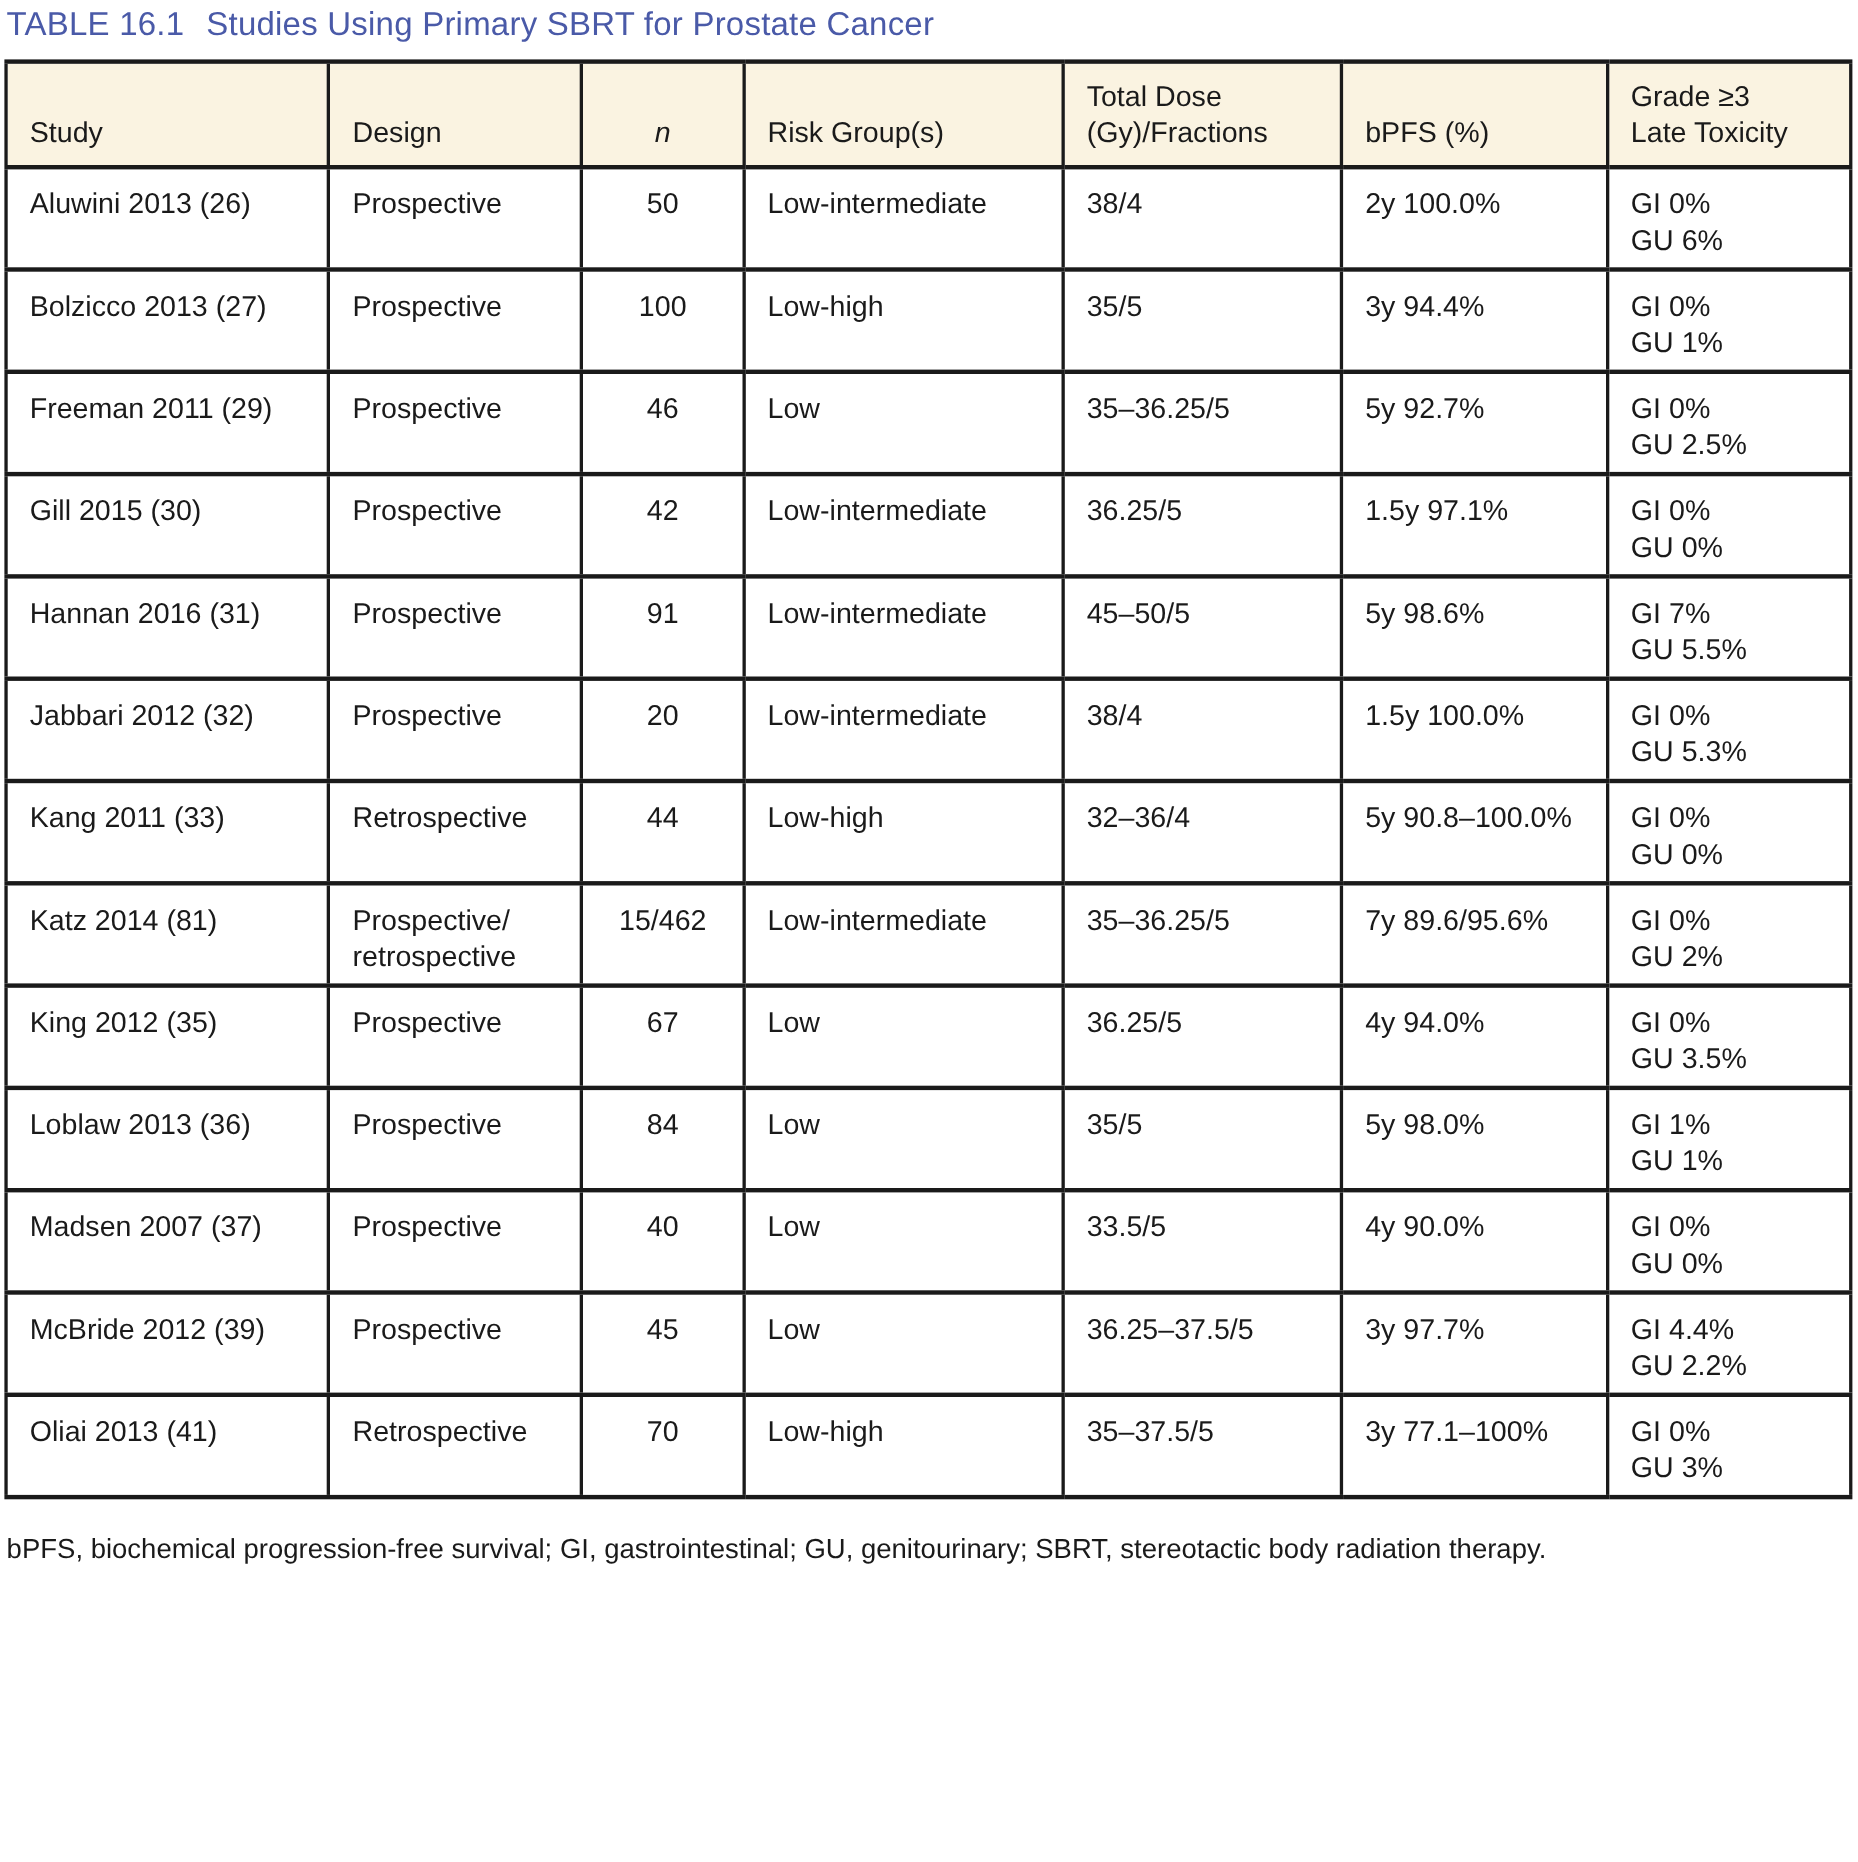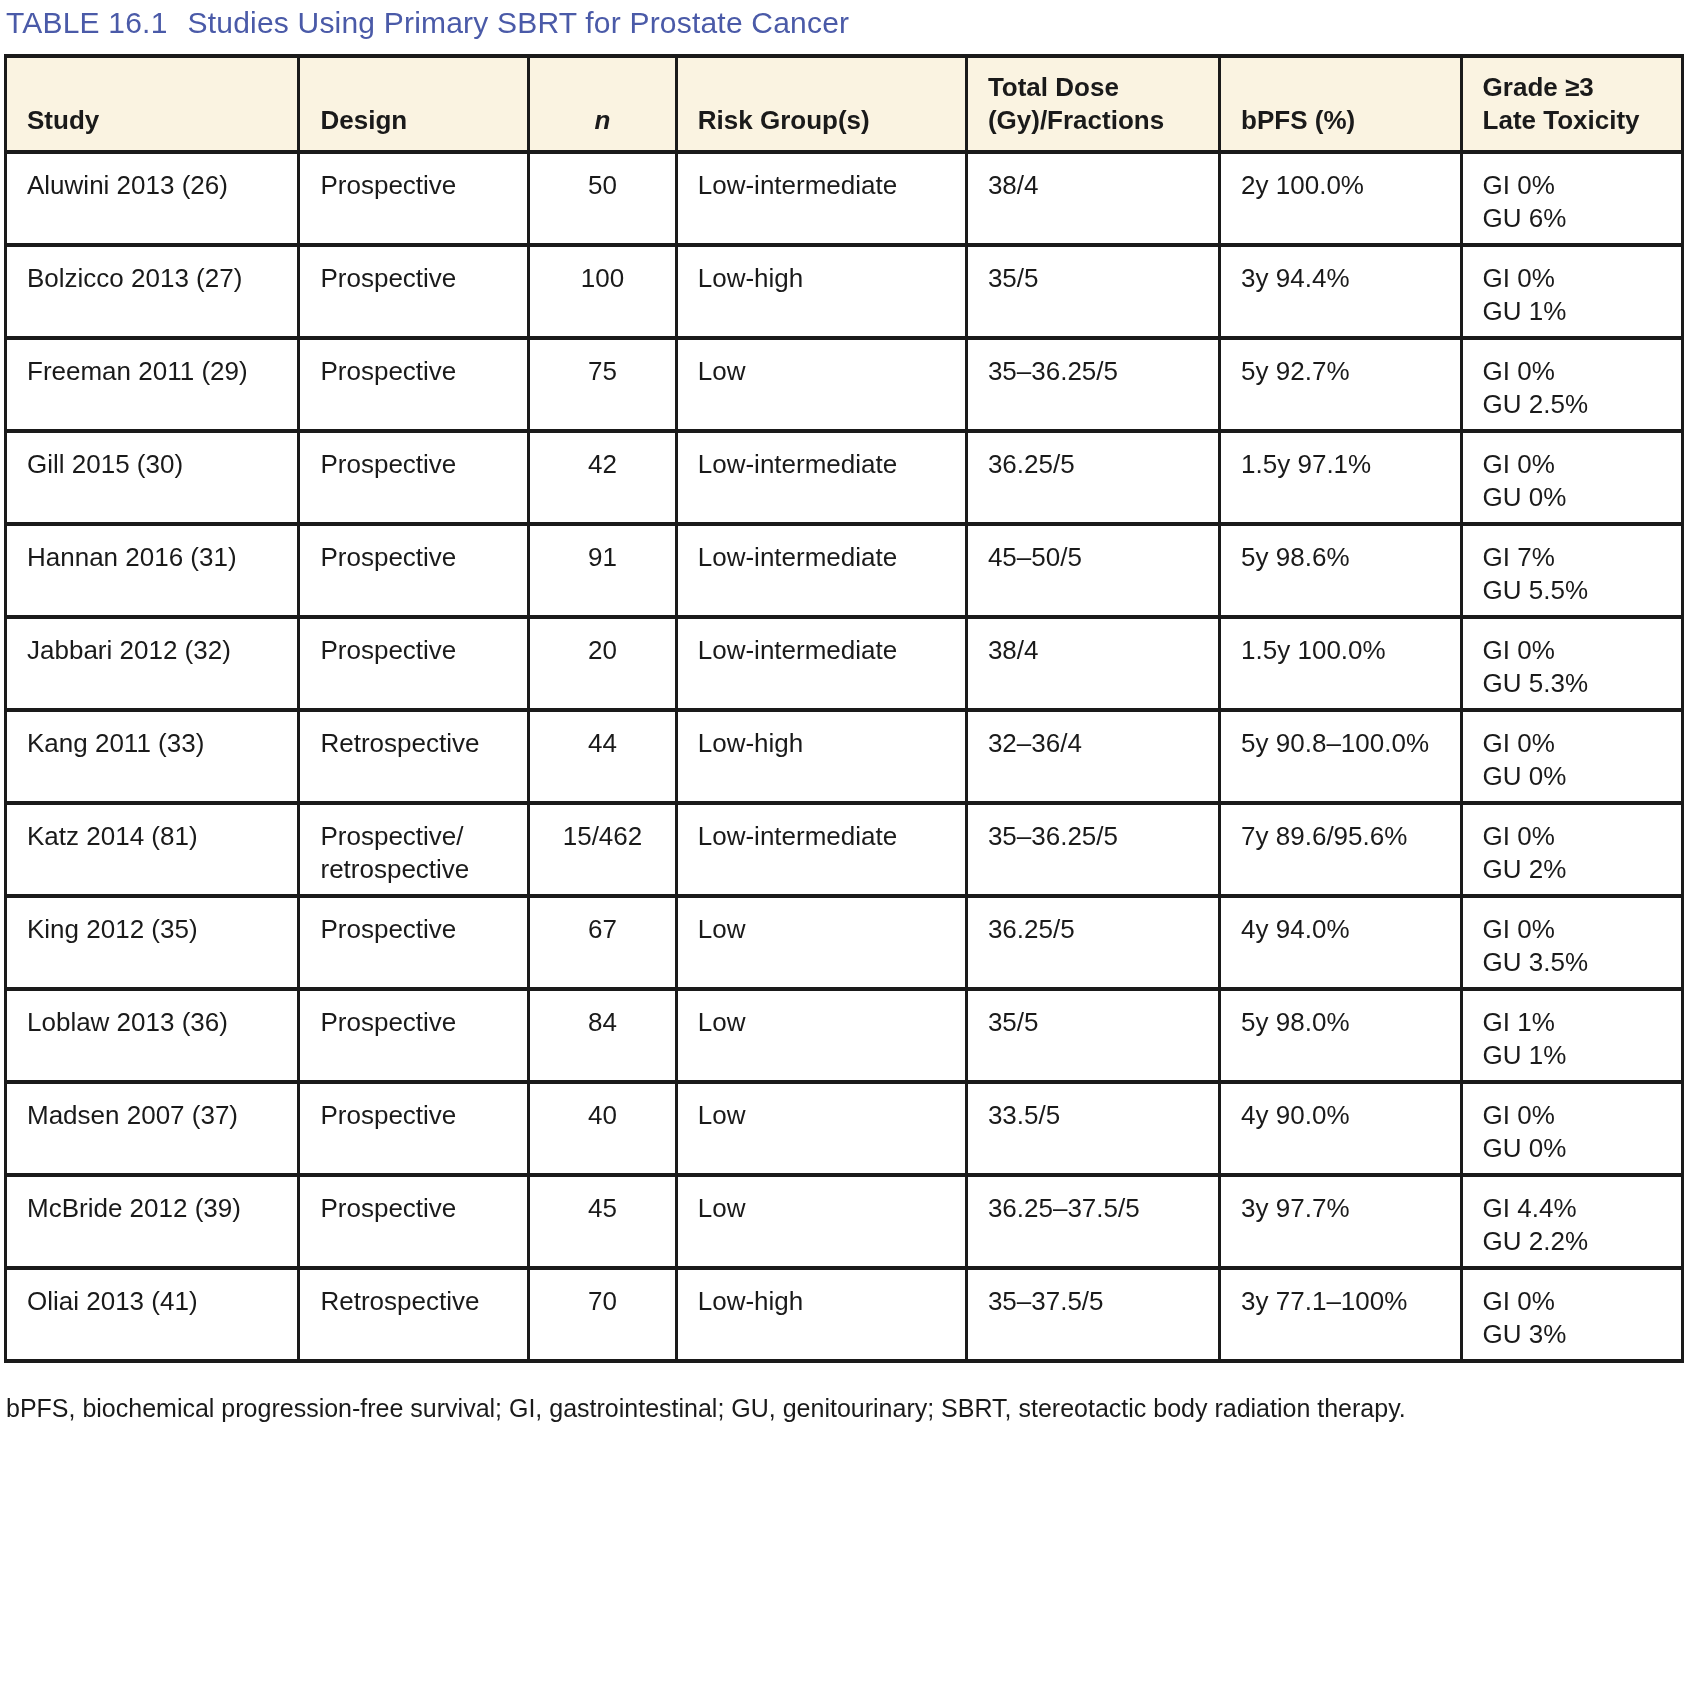--- a/index.html
+++ b/index.html
@@ -39,21 +39,21 @@
     border-top-width: 4px;
     border-bottom-width: 4px;
     white-space: pre-line;
     font-size: 26px;
     line-height: 1.27;
     text-align: left;
     overflow: hidden;
   }
   .study-table th {
     background: var(--header-bg);
-    font-weight: bold;
+    font-weight: normal;
     vertical-align: bottom;
     height: 96px;
     padding: 12px 12px 13px 20px;
   }
   .study-table td {
     vertical-align: top;
     height: 92px;
     padding: 15px 12px 8px 20px;
     background: var(--page-bg);
   }
@@ -114,21 +114,21 @@
       <td class="col-n">100</td>
       <td class="col-risk">Low-high</td>
       <td class="col-dose">35/5</td>
       <td class="col-bpfs">3y 94.4%</td>
       <td class="col-toxicity">GI 0%
 GU 1%</td>
     </tr>
         <tr>
       <td class="col-study">Freeman 2011 (29)</td>
       <td class="col-design">Prospective</td>
-      <td class="col-n">75</td>
+      <td class="col-n">46</td>
       <td class="col-risk">Low</td>
       <td class="col-dose">35–36.25/5</td>
       <td class="col-bpfs">5y 92.7%</td>
       <td class="col-toxicity">GI 0%
 GU 2.5%</td>
     </tr>
         <tr>
       <td class="col-study">Gill 2015 (30)</td>
       <td class="col-design">Prospective</td>
       <td class="col-n">42</td>

